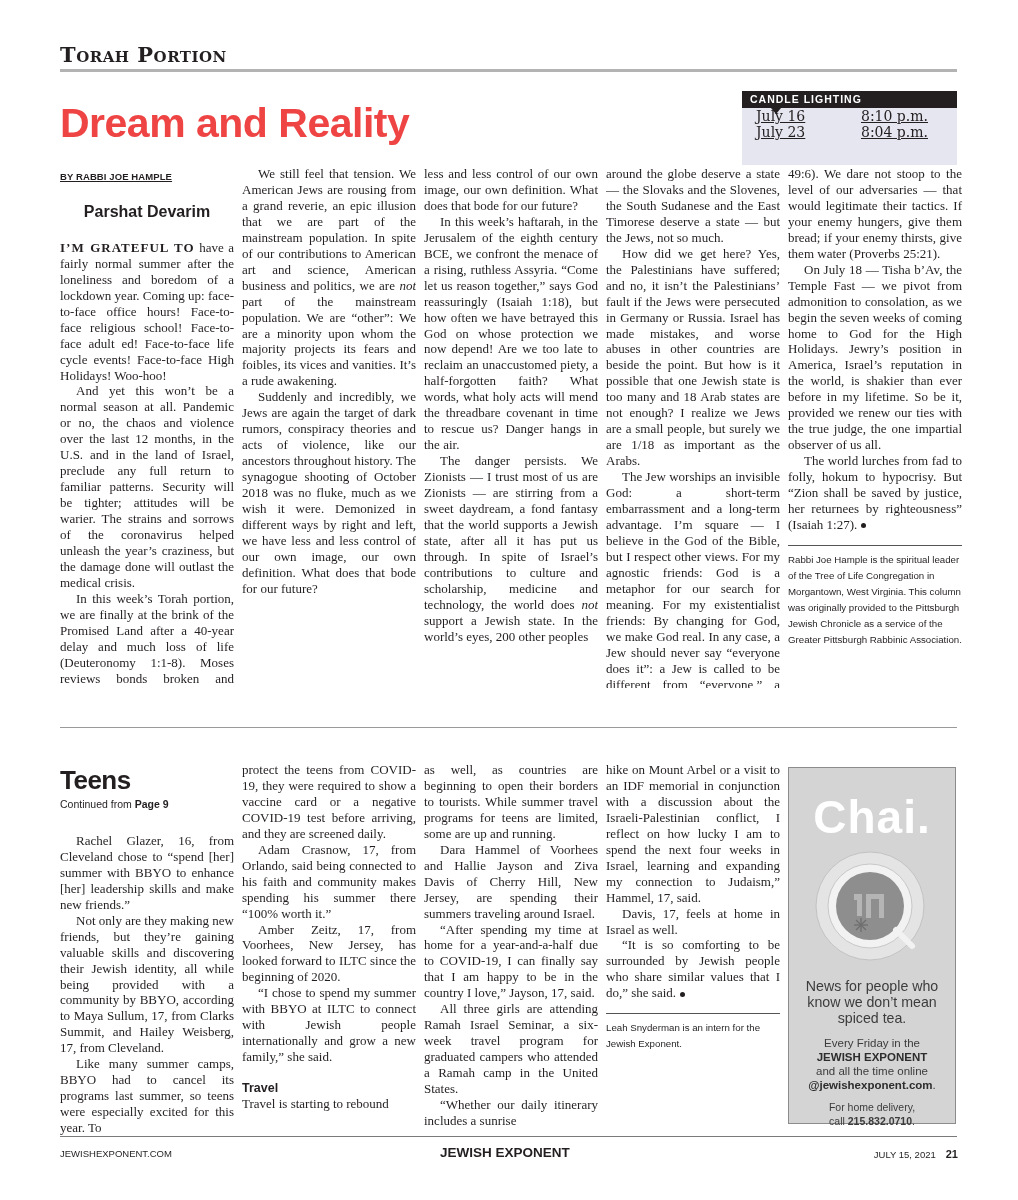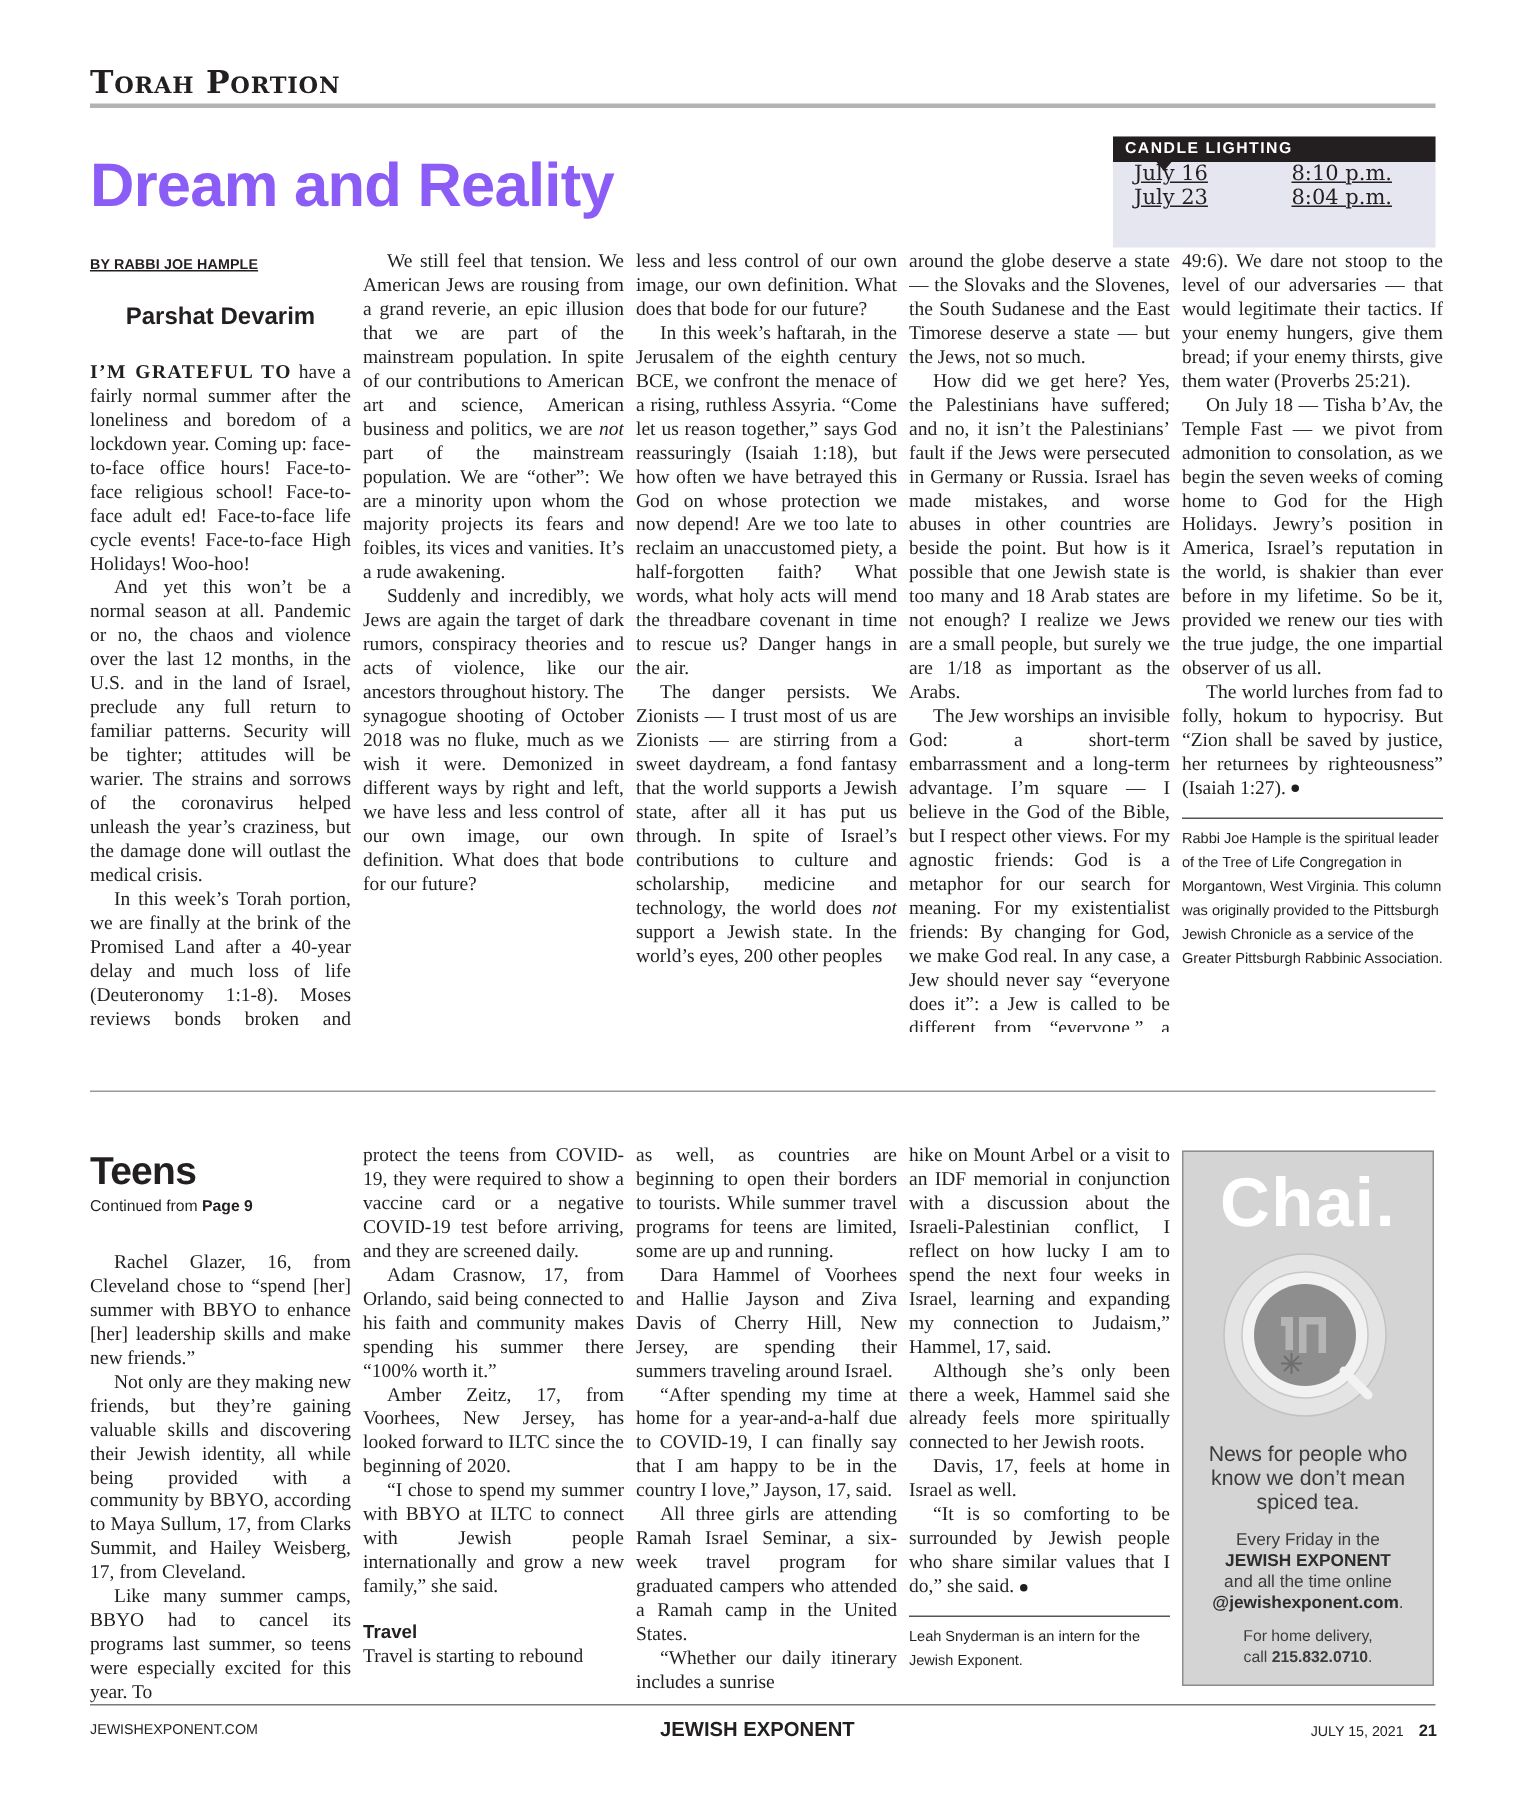--- a/index.html
+++ b/index.html
@@ -8,21 +8,21 @@
   .section-label {
     position: absolute; left: 60px; top: 42px;
     font-family: "DejaVu Serif", serif; font-weight: bold;
     font-size: 21px; font-variant: small-caps; letter-spacing: 0.5px; color: #231f20;
   }
   .section-rule { position: absolute; left: 60px; top: 69px; width: 897px; height: 3px; background: #b3b3b3; }
 
   .headline {
     position: absolute; left: 60px; top: 100px;
     font-family: "Liberation Sans", sans-serif; font-weight: bold;
-    font-size: 41px; letter-spacing: -0.5px; color: #8b5cf6;
+    font-size: 41px; letter-spacing: -0.5px; color: #ef4444;
   }
 
   .candle {
     position: absolute; left: 742px; top: 91px; width: 215px; height: 74px;
     background: #e6e6f0;
   }
   .candle-head {
     background: #231f20; color: #fff; height: 17px; line-height: 17px;
     font-family: "Liberation Sans", sans-serif; font-weight: bold; font-size: 10.5px;
     letter-spacing: 1px; padding-left: 8px; position: relative;
@@ -73,21 +73,21 @@
   .subhead {
     font-family: "Liberation Sans", sans-serif; font-weight: bold; font-size: 12.5px;
     margin-top: 15px; line-height: 16px;
   }
 
   .ad {
     position: absolute; left: 788px; top: 767px; width: 168px; height: 357px;
     background: #d4d4d4; border: 1px solid #8c8c8c; box-sizing: border-box;
     text-align: center; color: #4a4a4a; font-family: "Liberation Sans", sans-serif;
   }
-  .ad-title { color: #fff; font-weight: bold; font-size: 46px; line-height: 50px; margin-top: 8px; letter-spacing: 1px; }
+  .ad-title { color: #fff; font-weight: bold; font-size: 46px; line-height: 50px; margin-top: 24px; letter-spacing: 1px; }
   .ad-cup { margin: 6px auto 0 auto; width: 120px; height: 120px; }
   .ad-tag { font-size: 14.2px; line-height: 16px; margin-top: 10px; color: #3c3c3c; }
   .ad-small { font-size: 11.5px; line-height: 14px; margin-top: 10px; color: #3c3c3c; }
   .ad-small b { color: #2d2d2d; }
   .ad-deliv { font-size: 10.5px; line-height: 14px; margin-top: 8px; color: #3c3c3c; }
 
   .foot-rule { position: absolute; left: 60px; top: 1136px; width: 897px; height: 1px; background: #7a7a7a; }
   .foot-left { position: absolute; left: 60px; top: 1148px; font-family: "Liberation Sans", sans-serif; font-size: 9.5px; color: #231f20; }
   .foot-center { position: absolute; left: 440px; top: 1145px; font-family: "Liberation Sans", sans-serif; font-weight: bold; font-size: 13.5px; color: #231f20; }
   .foot-right { position: absolute; right: 60px; top: 1148px; font-family: "Liberation Sans", sans-serif; font-size: 9.5px; color: #231f20; }
@@ -173,21 +173,20 @@
 <div class="col" style="left:424px; top:762px;">
   <p class="noindent">as well, as countries are beginning to open their borders to tourists. While summer travel programs for teens are limited, some are up and running.</p>
   <p>Dara Hammel of Voorhees and Hallie Jayson and Ziva Davis of Cherry Hill, New Jersey, are spending their summers traveling around Israel.</p>
   <p>“After spending my time at home for a year-and-a-half due to COVID-19, I can finally say that I am happy to be in the country I love,” Jayson, 17, said.</p>
   <p>All three girls are attending Ramah Israel Seminar, a six-week travel program for graduated campers who attended a Ramah camp in the United States.</p>
   <p>“Whether our daily itinerary includes a sunrise</p>
 </div>
 
 <div class="col" style="left:606px; top:762px;">
   <p class="noindent">hike on Mount Arbel or a visit to an IDF memorial in conjunction with a discussion about the Israeli-Palestinian conflict, I reflect on how lucky I am to spend the next four weeks in Israel, learning and expanding my connection to Judaism,” Hammel, 17, said.</p>
-  <p>Although she’s only been there a week, Hammel said she already feels more spiritually connected to her Jewish roots.</p>
   <p>Davis, 17, feels at home in Israel as well.</p>
   <p><span>“It is so comforting to be surrounded by Jewish people who share similar values that I do,” she said.</span><span class="endmark"></span></p>
   <div class="bio-rule"></div>
   <div class="bio">Leah Snyderman is an intern for the Jewish Exponent.</div>
 </div>
 
 <div class="ad">
   <div class="ad-title">Chai.</div>
   <div class="ad-cup">
     <svg width="120" height="120" viewBox="0 0 120 120">

